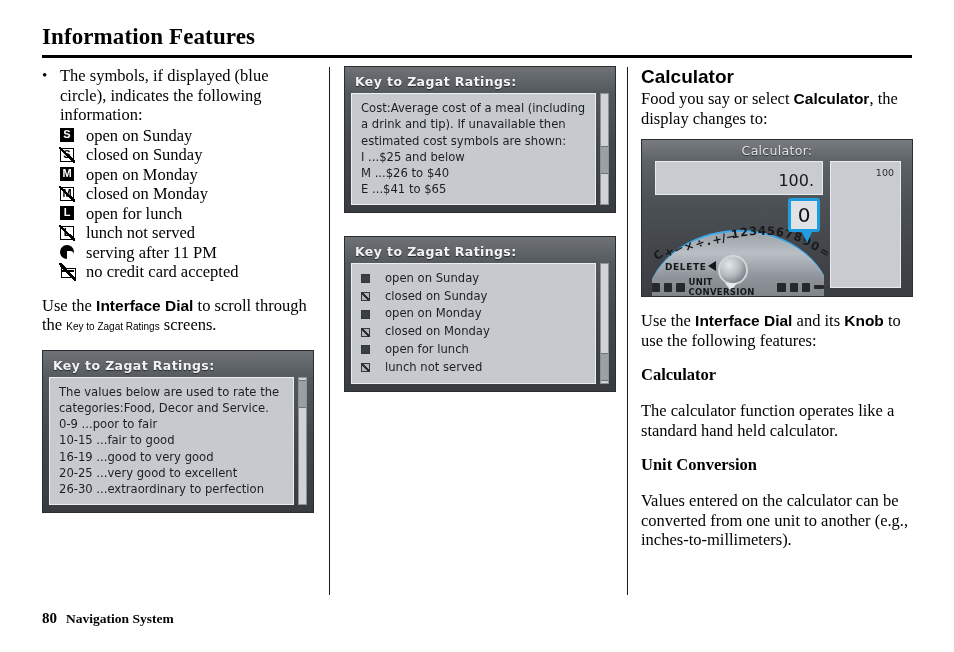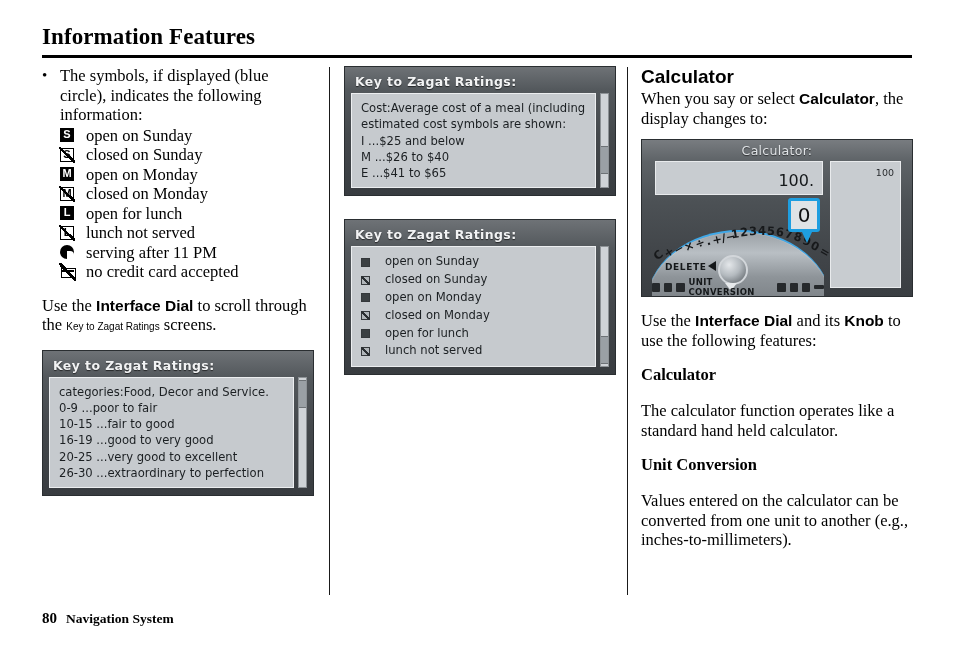--- a/index.html
+++ b/index.html
@@ -321,20 +321,21 @@
         <span class="slabel">no credit card accepted</span>
       </div>
     </div>
 
     <div class="para"><span>Use the </span><b>Interface Dial</b><span> to scroll through the </span><span class="sans">Key to Zagat Ratings</span><span> screens.</span></div>
 
     <div class="navshot" style="margin-top:13px;">
       <div class="nav-title">Key to Zagat Ratings:</div>
       <div class="nav-body-wrap">
         <div class="nav-body">
+          <div class="nav-line">The values below are used to rate the</div>
           <div class="nav-line">categories:Food, Decor and Service.</div>
           <div class="nav-line">0-9 ...poor to fair</div>
           <div class="nav-line">10-15 ...fair to good</div>
           <div class="nav-line">16-19 ...good to very good</div>
           <div class="nav-line">20-25 ...very good to excellent</div>
           <div class="nav-line">26-30 ...extraordinary to perfection</div>
         </div>
         <div class="nav-scroll">
           <div class="thumb" style="top:2px;"></div>
         </div>
@@ -342,20 +343,21 @@
     </div>
   </div>
 
   <div class="col col2">
 
     <div class="navshot">
       <div class="nav-title">Key to Zagat Ratings:</div>
       <div class="nav-body-wrap">
         <div class="nav-body">
           <div class="nav-line">Cost:Average cost of a meal (including</div>
+          <div class="nav-line">a drink and tip). If unavailable then</div>
           <div class="nav-line">estimated cost symbols are shown:</div>
           <div class="nav-line">I ...$25 and below</div>
           <div class="nav-line">M ...$26 to $40</div>
           <div class="nav-line">E ...$41 to $65</div>
         </div>
         <div class="nav-scroll">
           <div class="thumb" style="top:52px;"></div>
         </div>
       </div>
     </div>
@@ -412,21 +414,21 @@
           <div class="thumb" style="bottom:2px;"></div>
         </div>
       </div>
     </div>
   </div>
 
   <div class="col col3">
 
     <div class="sec-head">Calculator</div>
 
-    <div class="para" style="margin-top:0;"><span>When you say or select </span><b>Calculator</b><span>, the display changes to:</span></div>
+    <div class="para" style="margin-top:0;"><span>Food you say or select </span><b>Calculator</b><span>, the display changes to:</span></div>
 
     <div class="calcshot" style="margin-top:11px;">
       <div class="calc-title">Calculator:</div>
 
       <div class="calc-display">100.</div>
       <div class="calc-side">100</div>
 
       <div class="calc-arcwrap">
         <div class="calc-arc"></div>
       </div>

